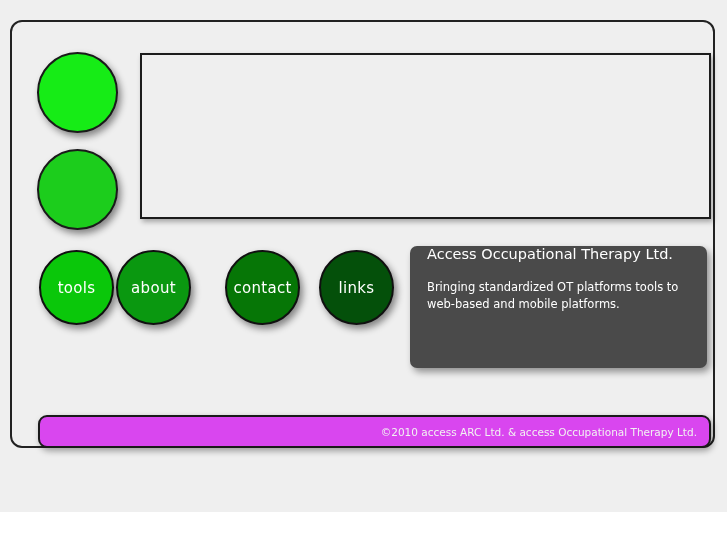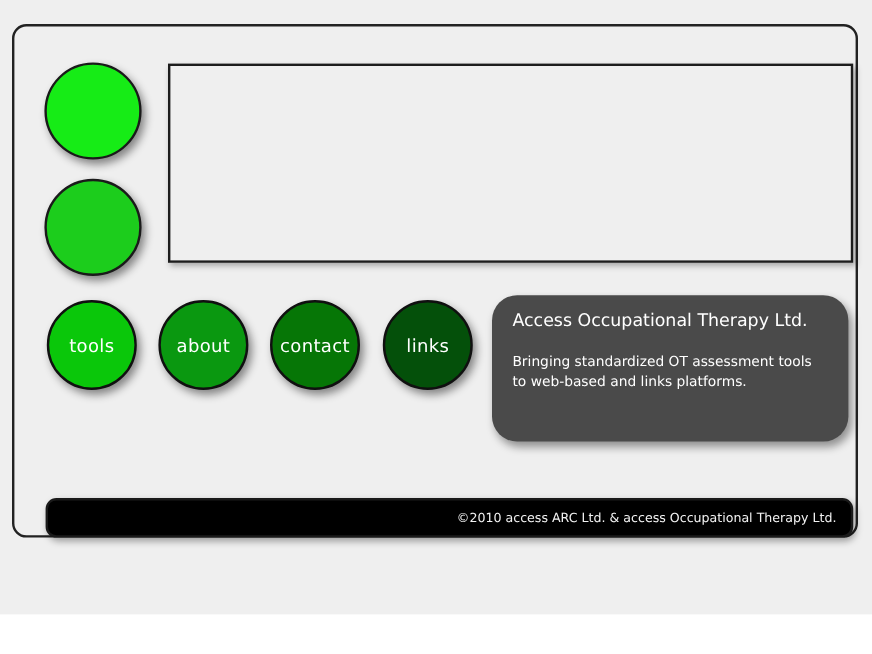--- a/index.html
+++ b/index.html
@@ -97,35 +97,35 @@
   }
   .nav-label {
     color: #ffffff;
     font-size: 15px;
     font-family: "DejaVu Sans", "Liberation Sans", sans-serif;
     letter-spacing: 0.3px;
     line-height: 1;
     padding-top: 2px;
   }
   #nav-home    { left: 27px;  background: #0ac70a; }
-  #nav-about   { left: 120px; background: #0a9810; }
+  #nav-about   { left: 104px; background: #0a9810; }
   #nav-contact { left: 213px; background: #067606; }
   #nav-links   { left: 307px; background: #04500a; }
 
   
   .info-panel {
     position: absolute;
     left: 398px;
     top: 224px;
     width: 297px;
     height: 122px;
     background: #4a4a4a;
-    border-radius: 21px;
-    box-sizing: border-box;
-    padding: 14px 17px 10px 17px;
+    border-radius: 7px;
+    box-sizing: border-box;
+    padding: 0 17px 10px 17px;
     box-shadow: 3px 4px 7px rgba(0,0,0,0.40);
   }
   .info-title {
     color: #ffffff;
     font-size: 14.5px;
     line-height: 1.2;
     margin: 0 0 16px 0;
     font-family: "DejaVu Sans", "Liberation Sans", sans-serif;
   }
   .info-body {
@@ -136,21 +136,21 @@
     font-family: "DejaVu Sans", "Liberation Sans", sans-serif;
   }
 
   
   .footer-bar {
     position: absolute;
     left: 26px;
     top: 393px;
     width: 673px;
     height: 33px;
-    background: #000000;
+    background: #d946ef;
     border: 2px solid #1a1a1a;
     border-radius: 9px;
     box-sizing: border-box;
     display: flex;
     align-items: center;
     justify-content: flex-end;
     padding-right: 12px;
     box-shadow: 2px 3px 6px rgba(0,0,0,0.35);
   }
   .footer-text {
@@ -184,21 +184,21 @@
     </div>
     <div class="nav-circle" id="nav-links">
       <span class="nav-label">links</span>
     </div>
     <div class="nav-circle" id="nav-contact">
       <span class="nav-label">contact</span>
     </div>
 
     <div class="info-panel">
       <p class="info-title">Access Occupational Therapy Ltd.</p>
-      <p class="info-body">Bringing standardized OT assessment tools to web-based and links platforms.</p>
+      <p class="info-body">Bringing standardized OT platforms tools to web-based and mobile platforms.</p>
     </div>
 
     <div class="footer-bar">
       <span class="footer-text">©2010 access ARC Ltd. &amp; access Occupational Therapy Ltd.</span>
     </div>
 
   </div>
 </div>
 
 </body></html>

